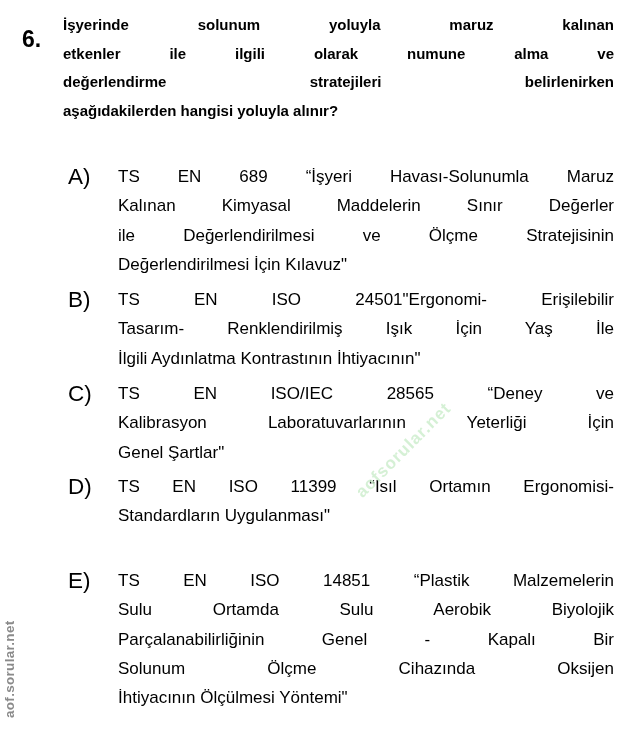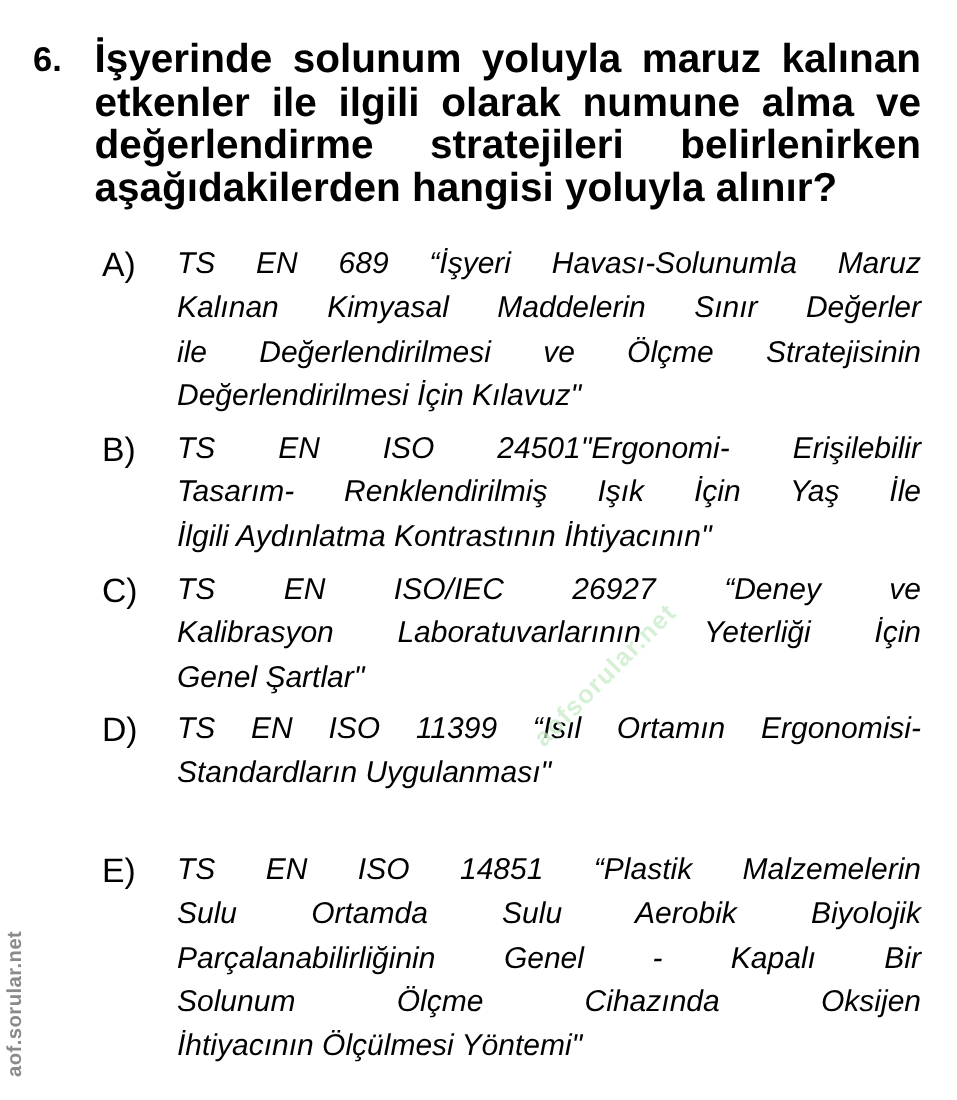--- a/index.html
+++ b/index.html
@@ -19,23 +19,23 @@
       position: absolute;
       left: 22px;
       top: 25px;
       font-size: 23px;
       font-weight: bold;
       line-height: 28px;
     }
     .qtext {
       position: absolute;
       left: 63px;
-      top: 25px;
+      top: 11px;
       width: 551px;
-      font-size: 27px;
+      font-size: 15px;
       font-weight: bold;
       line-height: 28.5px;
     }
     .jline {
       display: block;
       text-align: justify;
       text-align-last: justify;
       white-space: nowrap;
       height: 28.5px;
     }
@@ -52,23 +52,22 @@
       left: 68px;
       top: 0;
       font-size: 22.5px;
       line-height: 29.3px;
     }
     .opt-text {
       position: absolute;
       left: 118px;
       top: 0;
       width: 496px;
-      font-size: 20px;
+      font-size: 17px;
       line-height: 29.3px;
-      font-style: italic;
     }
     .opt-text .jline {
       height: 29.3px;
     }
     .watermark-side {
       position: absolute;
       left: 2px;
       top: 718px;
       transform: rotate(-90deg);
       transform-origin: left top;
@@ -118,21 +117,21 @@
   <div class="opt-text">
     <span class="jline">TS EN ISO 24501"Ergonomi- Erişilebilir</span>
     <span class="jline">Tasarım- Renklendirilmiş Işık İçin Yaş İle</span>
     <span class="jline last">İlgili Aydınlatma Kontrastının İhtiyacının"</span>
   </div>
 </div>
 
 <div class="option" style="top:379px;">
   <span class="opt-label">C)</span>
   <div class="opt-text">
-    <span class="jline">TS EN ISO/IEC 26927 “Deney ve</span>
+    <span class="jline">TS EN ISO/IEC 28565 “Deney ve</span>
     <span class="jline">Kalibrasyon Laboratuvarlarının Yeterliği İçin</span>
     <span class="jline last">Genel Şartlar"</span>
   </div>
 </div>
 
 <div class="option" style="top:472px;">
   <span class="opt-label">D)</span>
   <div class="opt-text">
     <span class="jline">TS EN ISO 11399 “Isıl Ortamın Ergonomisi-</span>
     <span class="jline last">Standardların Uygulanması"</span>

